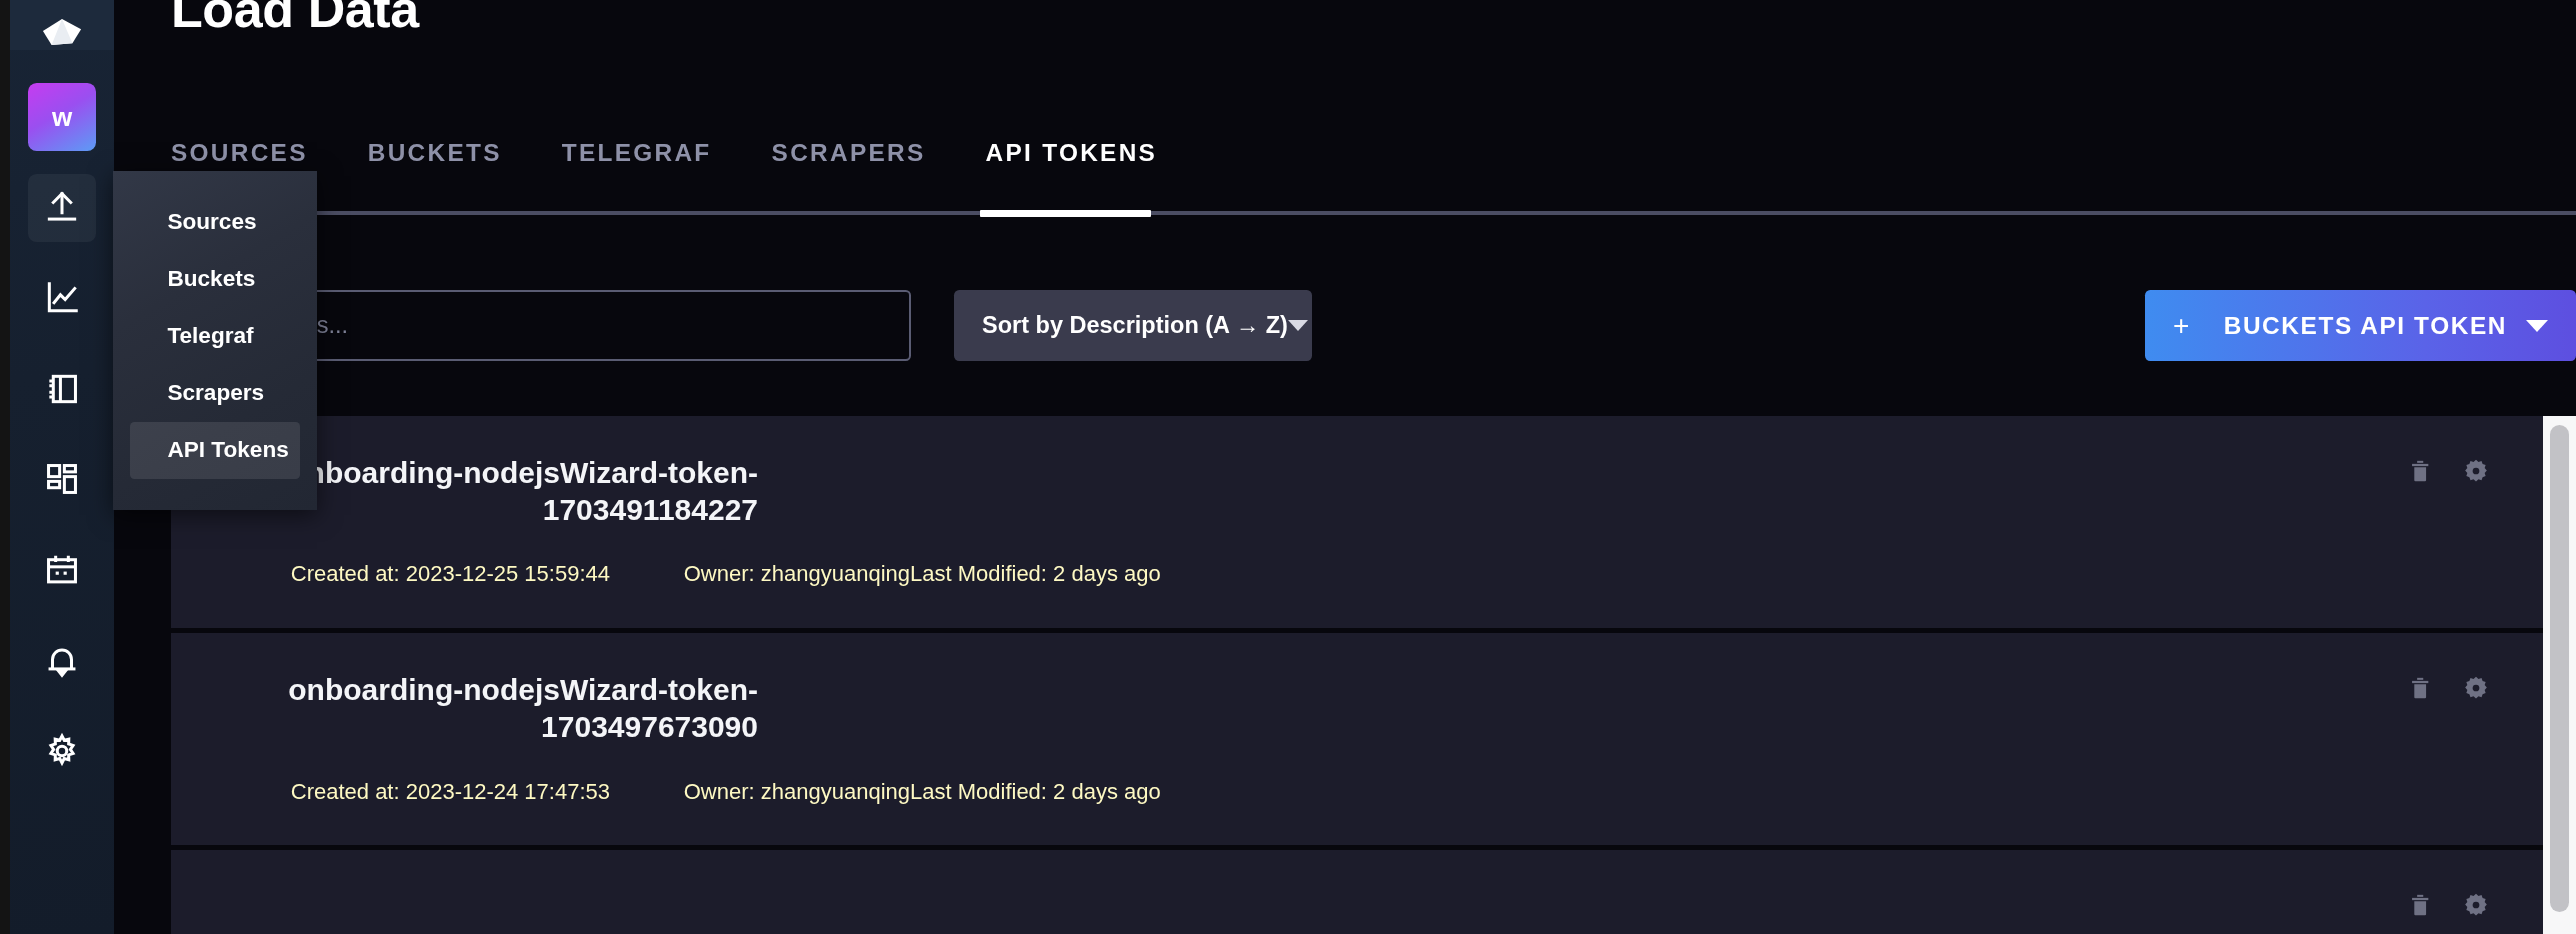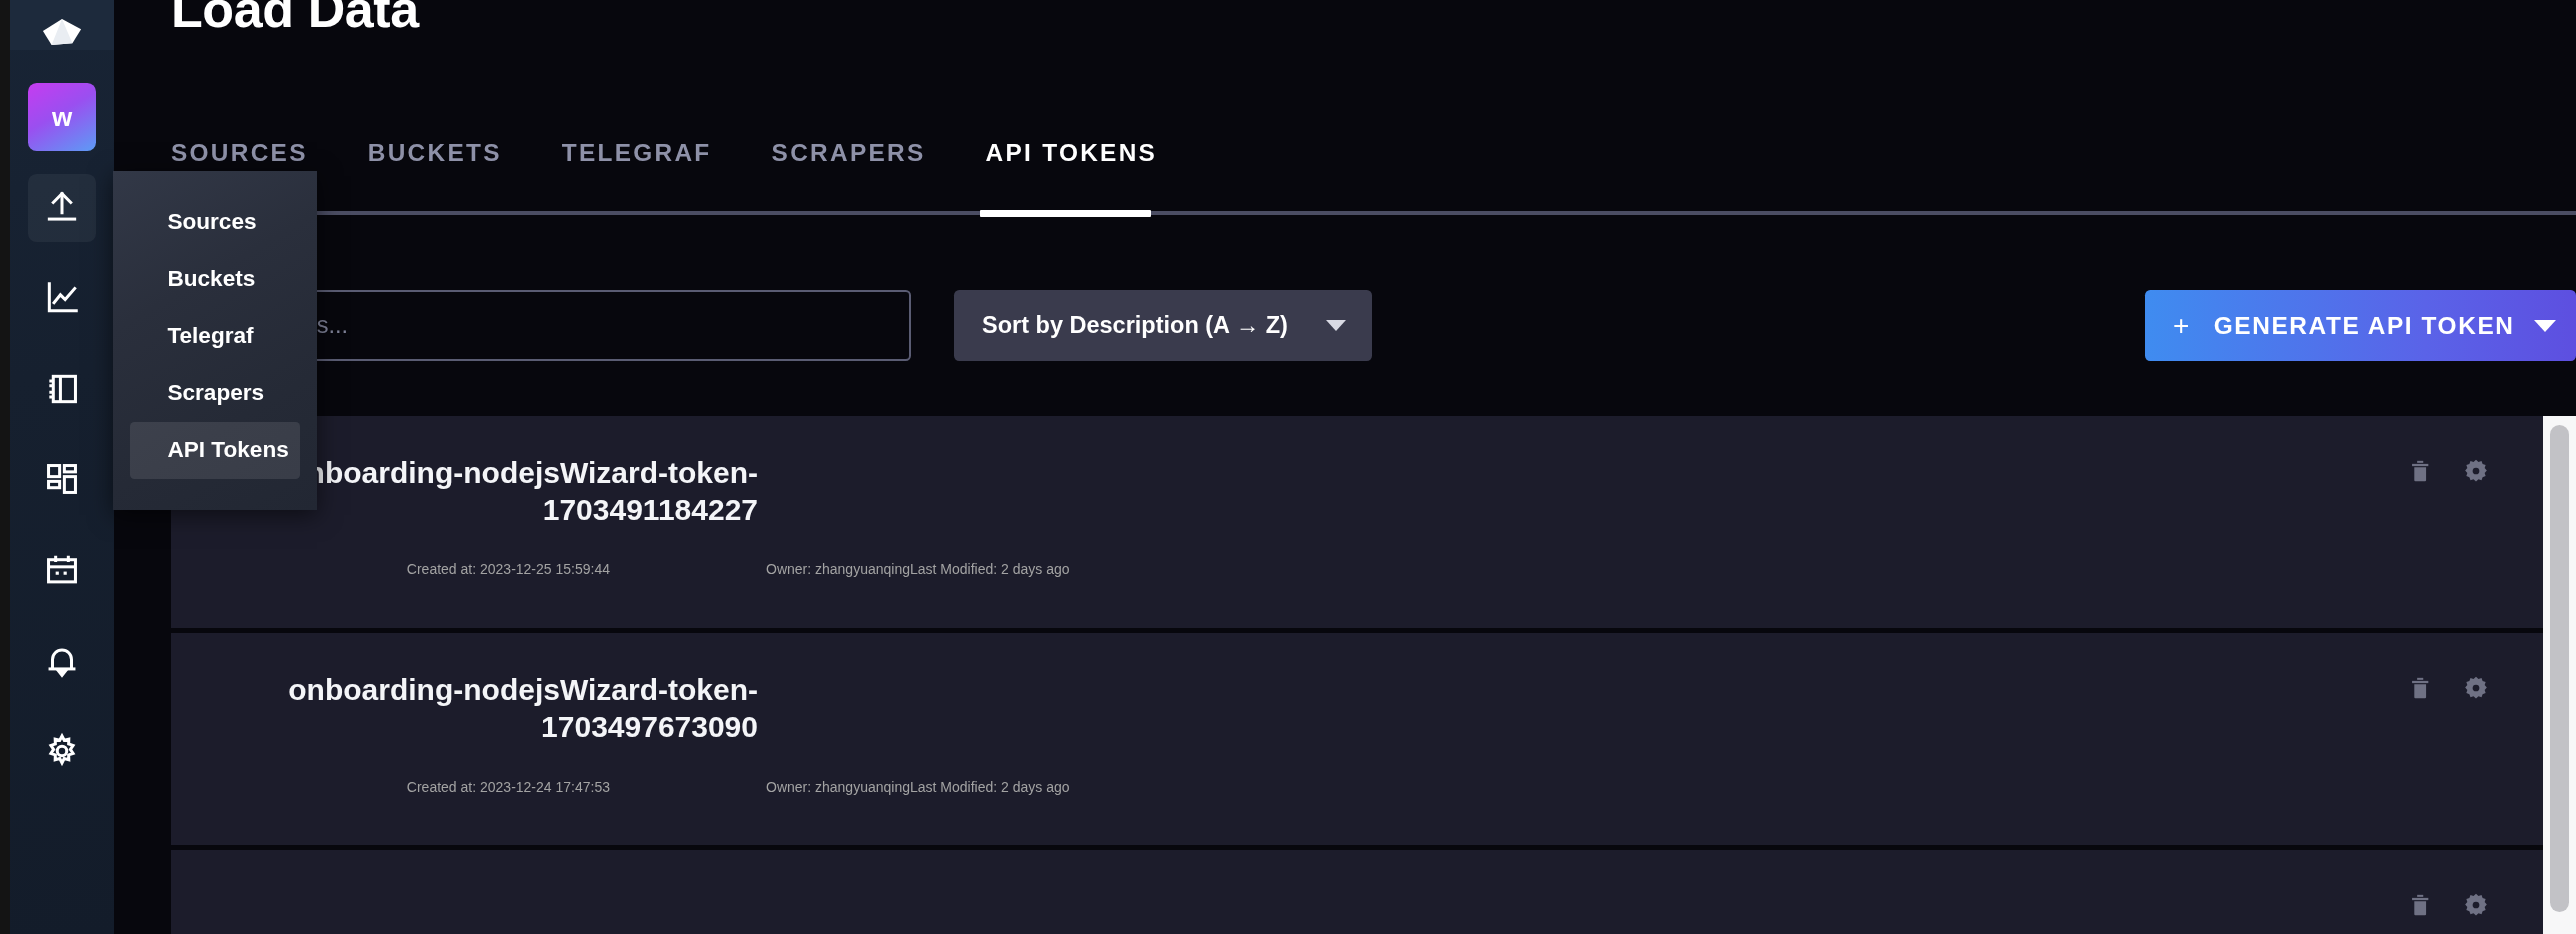--- a/index.html
+++ b/index.html
@@ -79,21 +79,21 @@
 
   
   .controls { position: absolute; left: 56px; top: 290px; right: 0; height: 71px; }
   .search-box {
     position: absolute; left: 0; top: 0; width: 740px; height: 71px;
     background: #07070d; border: 2.6px solid #5a5c73; border-radius: 5.2px;
     display: flex; align-items: center; padding: 0 22.6px;
   }
   .search-placeholder { font-size: 23.5px; color: #7e8197; white-space: nowrap; }
   .sort-select {
-    position: absolute; left: 783px; top: 0; width: 418px; height: 71px;
+    position: absolute; left: 783px; top: 0; width: 358px; height: 71px;
     background: #3a3b4d; border-radius: 5.2px;
     display: flex; align-items: center; justify-content: space-between;
     padding: 0 26px 0 28px;
   }
   .sort-label { font-size: 23.5px; color: #ffffff; font-weight: bold; white-space: nowrap; }
   .caret-down {
     width: 0; height: 0; border-left: 10.4px solid transparent;
     border-right: 10.4px solid transparent; border-top: 11.3px solid #d9dae4;
   }
   .gen-btn {
@@ -123,21 +123,21 @@
     padding: 38px 47px 31px 47px; min-height: 212px;
   }
   .token-name {
     font-size: 30px; font-weight: bold; color: #f4f5f8;
     line-height: 1.24; max-width: 540px; word-break: break-word;
   }
   .token-meta {
     margin-top: 33px; display: flex; gap: 0; align-items: baseline;
   }
   .token-meta span {
-    font-size: 14px; color: #a3a3a3; white-space: nowrap;
+    font-size: 22px; color: #fef9c3; white-space: nowrap;
   }
   .meta-created { min-width: 392px; }
   .meta-owner { min-width: 300px; }
   .row-actions {
     position: absolute; right: 54px; top: 42px;
     display: flex; align-items: center; gap: 31px;
   }
   .row-actions svg { display: block; }
 
   
@@ -277,21 +277,21 @@
         <span class="search-placeholder">Filter Tokens...</span>
       </div>
 
       <div class="sort-select">
         <span class="sort-label">Sort by Description (A → Z)</span>
         <span class="caret-down"></span>
       </div>
 
       <div class="gen-btn">
         <span class="gen-plus">+</span>
-        <span class="gen-label">GENERATE API TOKEN</span>
+        <span class="gen-label">BUCKETS API TOKEN</span>
         <span class="gen-caret"></span>
       </div>
 
     </div>
 
     <div class="list">
 
       <div class="token-row">
         <div class="token-name">onboarding-nodejsWizard-token-1703491184227</div>
         <div class="token-meta">

